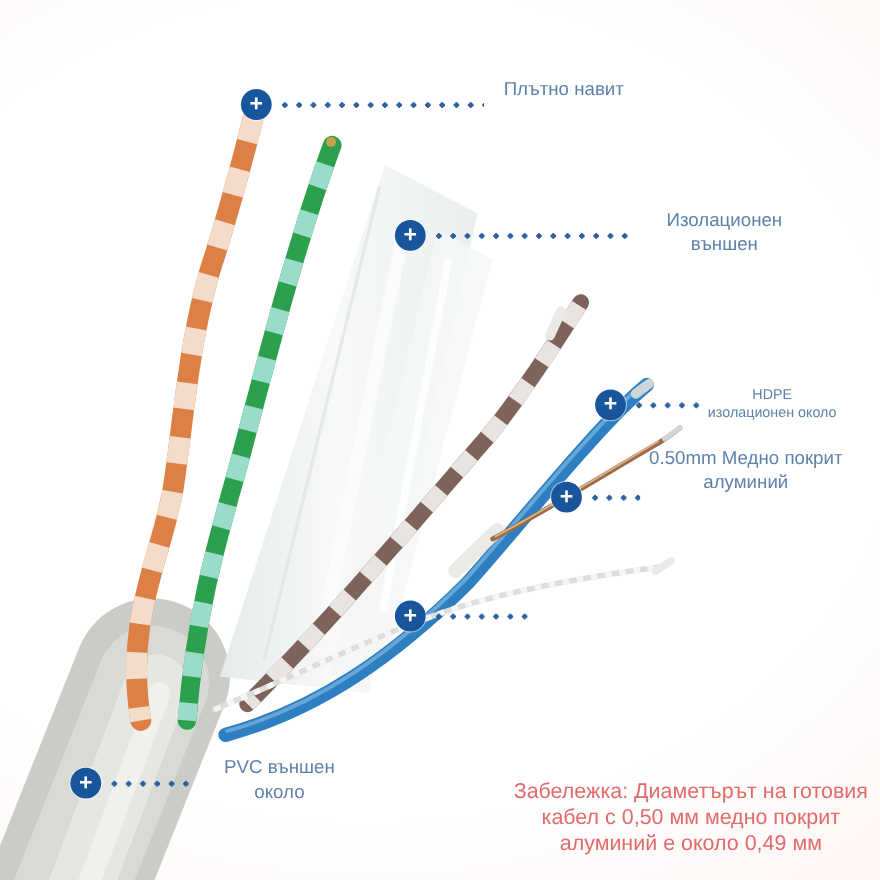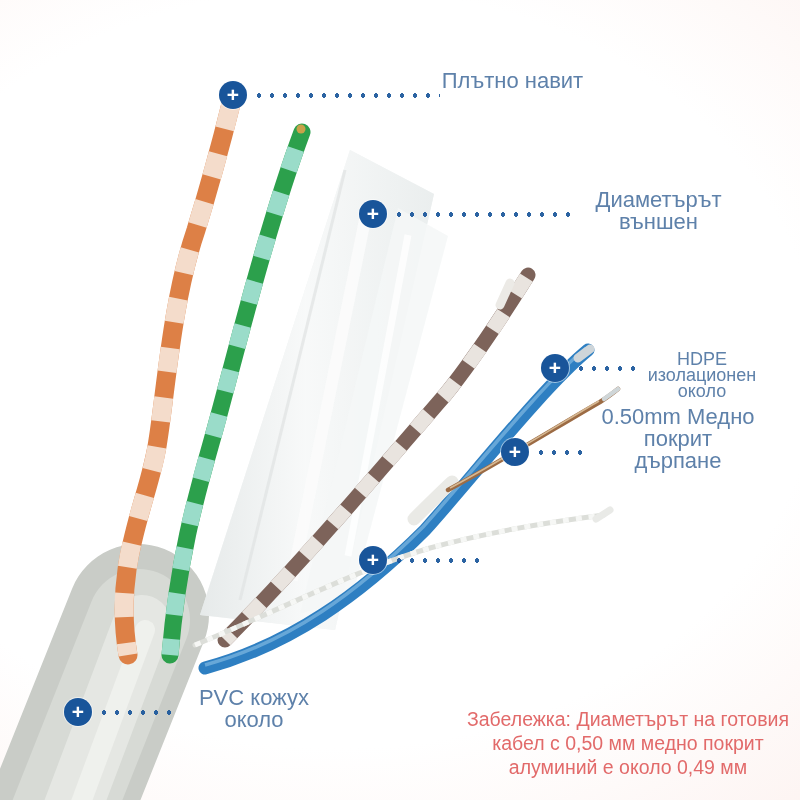--- a/index.html
+++ b/index.html
@@ -19,23 +19,23 @@
   .mk span{color:#ffffff;font-size:21px;font-weight:bold;line-height:1;transform:translateY(-1px);}
   
   .dots{
     position:absolute;height:7px;opacity:.92;
     background-image:radial-gradient(circle 2.5px at 7px 3.5px, #19559a 96%, rgba(25,85,154,0) 100%);
     background-size:13px 7px;background-repeat:repeat-x;
   }
   
   .lbl{
     position:absolute;text-align:center;color:#5e81aa;
-    font-size:22px;line-height:22px;
+    font-size:17px;line-height:22px;
   }
-  .lbl.small{font-size:18px;line-height:16px;}
+  .lbl.small{font-size:13px;line-height:16px;}
   .lbl.tight{line-height:20px;}
   
   .a1-mk{left:219px;top:81px}   .a1-dots{left:252px;top:92px;width:188px}  .a1-lbl{left:425px;top:70px;width:175px}
   .a2-mk{left:359px;top:200px}  .a2-dots{left:392px;top:211px;width:184px} .a2-lbl{left:571px;top:189px;width:175px}
   .a3-mk{left:541px;top:354px}  .a3-dots{left:574px;top:365px;width:62px}  .a3-lbl{left:626px;top:351px;width:152px}
   .a4-mk{left:501px;top:438px}  .a4-dots{left:534px;top:449px;width:48px}  .a4-lbl{left:580px;top:406px;width:196px}
   .a5-mk{left:359px;top:546px}  .a5-dots{left:392px;top:557px;width:92px}  .a5-lbl{left:492px;top:534px;width:108px}
   .a6-mk{left:64px;top:698px}   .a6-dots{left:97px;top:709px;width:82px}   .a6-lbl{left:179px;top:687px;width:150px}
   .note{
     position:absolute;left:448px;top:707px;width:360px;text-align:center;
@@ -115,53 +115,53 @@
   <div class="dots a1-dots"></div>
   <div class="lbl a1-lbl">
     <div>Плътно навит</div>
   </div>
 
   <button class="mk a2-mk">
       <span>+</span>
     </button>
   <div class="dots a2-dots"></div>
   <div class="lbl a2-lbl">
-    <div>Диаметърът</div>
+    <div>Изолационен</div>
     <div>външен</div>
   </div>
 
   <button class="mk a3-mk">
       <span>+</span>
     </button>
   <div class="dots a3-dots"></div>
   <div class="lbl small a3-lbl">
     <div>HDPE</div>
     <div>изолационен около</div>
   </div>
 
   <button class="mk a4-mk">
       <span>+</span>
     </button>
   <div class="dots a4-dots"></div>
   <div class="lbl a4-lbl">
     <div>0.50mm Медно покрит</div>
-    <div>дърпане</div>
+    <div>алуминий</div>
   </div>
 
   <button class="mk a5-mk">
       <span>+</span>
     </button>
   <div class="dots a5-dots"></div>
 
   <button class="mk a6-mk">
       <span>+</span>
     </button>
   <div class="dots a6-dots"></div>
   <div class="lbl a6-lbl">
-    <div>PVC кожух</div>
+    <div>PVC външен</div>
     <div>около</div>
   </div>
 
   <div class="note">
     <div>Забележка: Диаметърът на готовия</div>
     <div>кабел с 0,50 мм медно покрит</div>
     <div>алуминий е около 0,49 мм</div>
   </div>
 
 </div>

